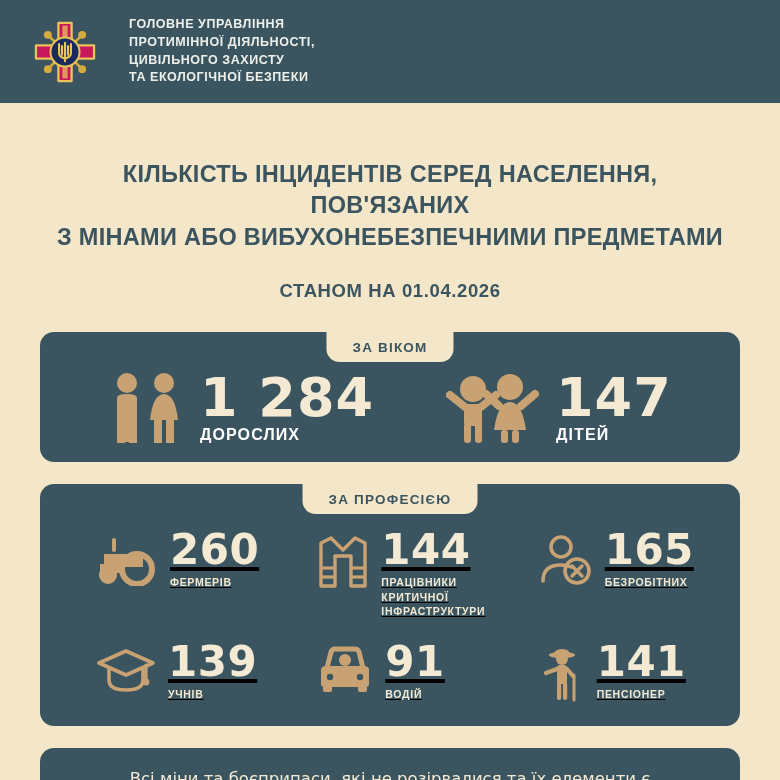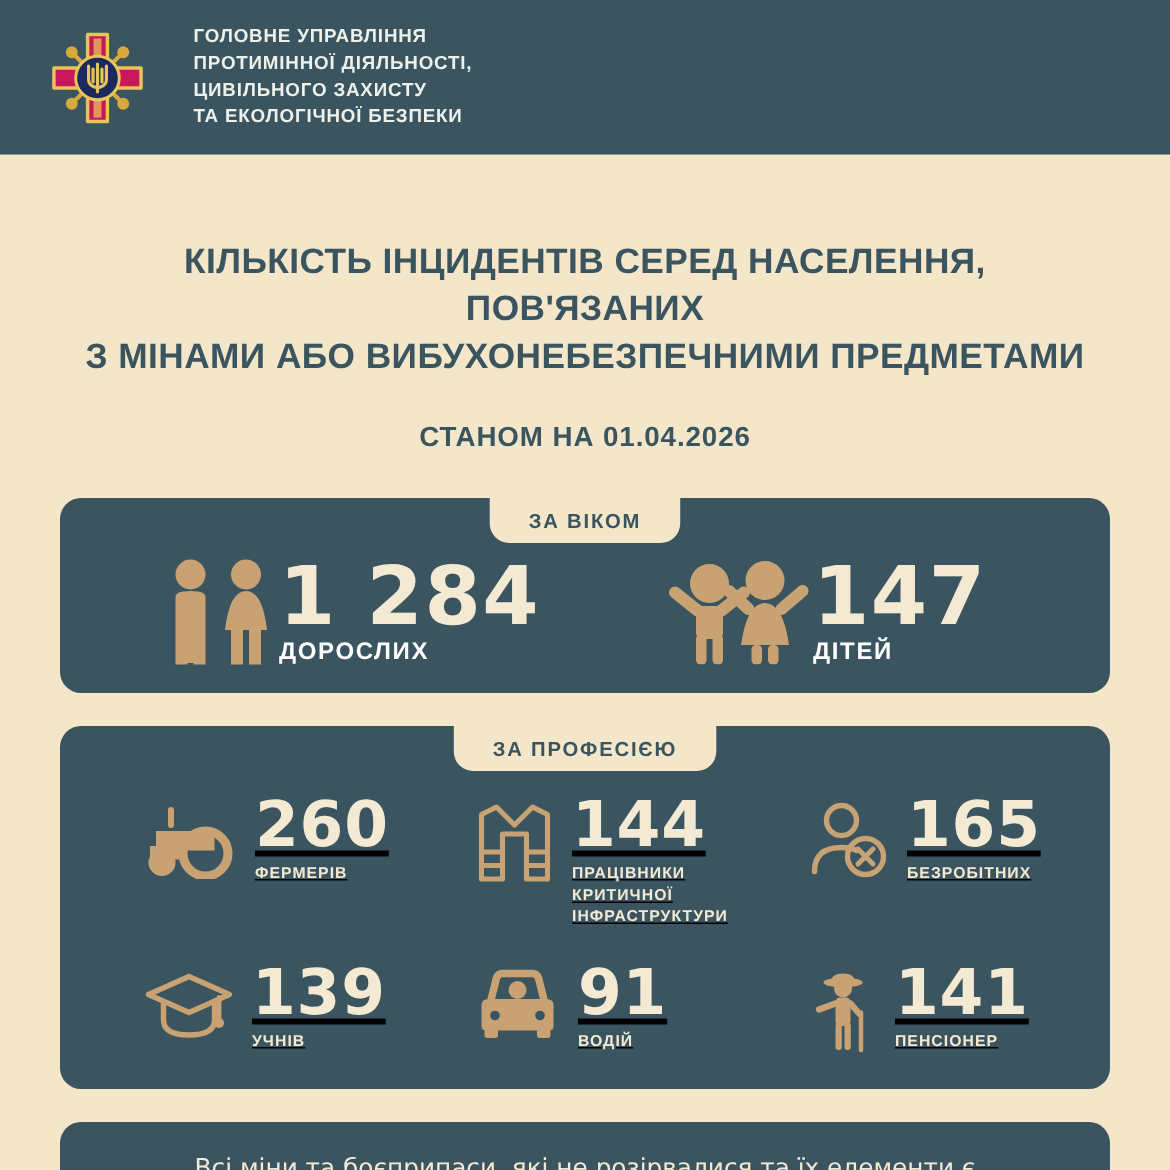--- a/index.html
+++ b/index.html
@@ -109,20 +109,21 @@
   .age-body {
     display: flex;
     align-items: center;
     height: 100px;
     padding: 0 20px 8px 20px;
   }
   .age-cell {
     flex: 1;
     display: flex;
     align-items: center;
+    gap: 14px;
     padding-left: 48px;
   }
   .age-cell.second { padding-left: 64px; }
 
   .age-icon { flex: 0 0 auto; }
 
   .age-figures { display: block; }
 
   .big-number {
     color: #f4ead3;

